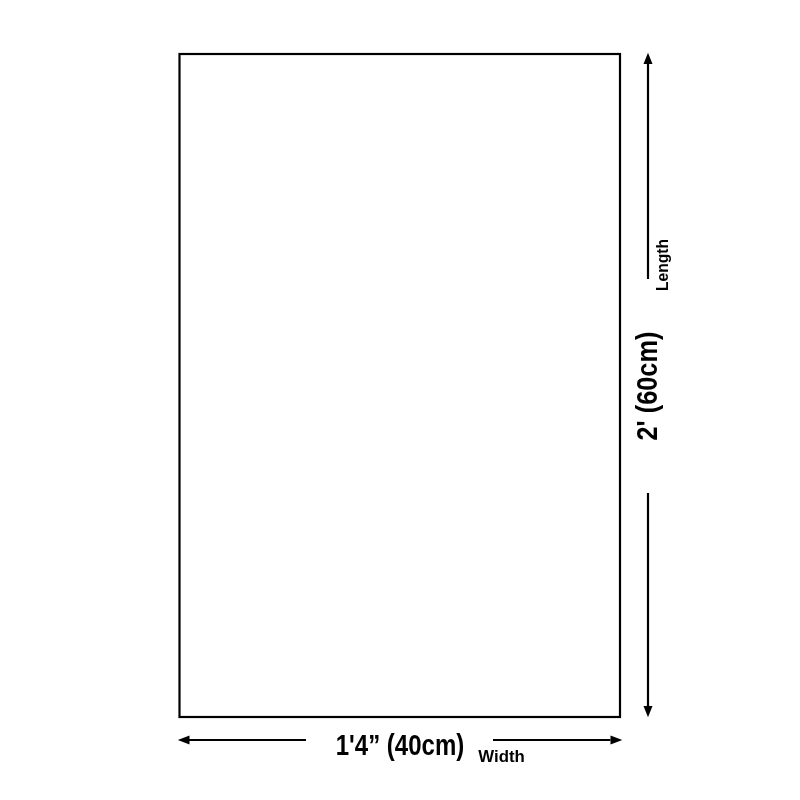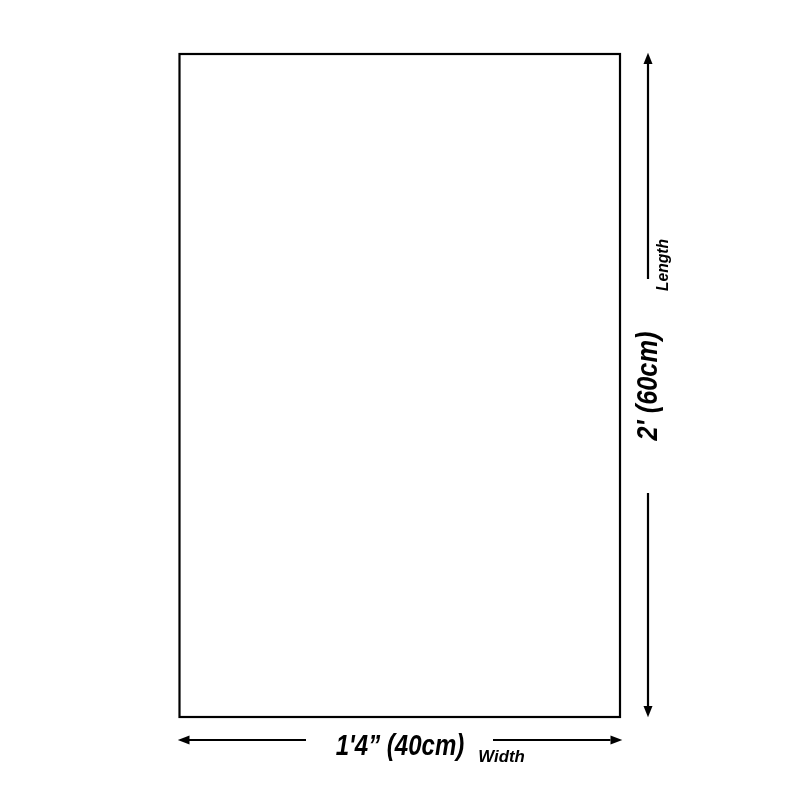--- a/index.html
+++ b/index.html
@@ -1,16 +1,16 @@
 <!DOCTYPE html>
 <html><head>
 <meta charset="utf-8">
 <style>
   html,body{margin:0;padding:0;background:#ffffff;}
-  .wrap{width:800px;height:800px;position:relative;background:#ffffff;overflow:hidden;font-style:italic;}
+  .wrap{width:800px;height:800px;position:relative;background:#ffffff;overflow:hidden;}
   text{font-family:"Liberation Sans",sans-serif;font-weight:bold;fill:#000000;}
 </style>
 </head>
 <body>
 <div class="wrap">
 <svg width="800" height="800" viewBox="0 0 800 800" xmlns="http://www.w3.org/2000/svg">
 
   <rect x="0" y="0" width="800" height="800" fill="#ffffff"></rect>
 
   <rect x="179.5" y="54" width="440.5" height="663" fill="none" stroke="#000000" stroke-width="2.2"></rect>

